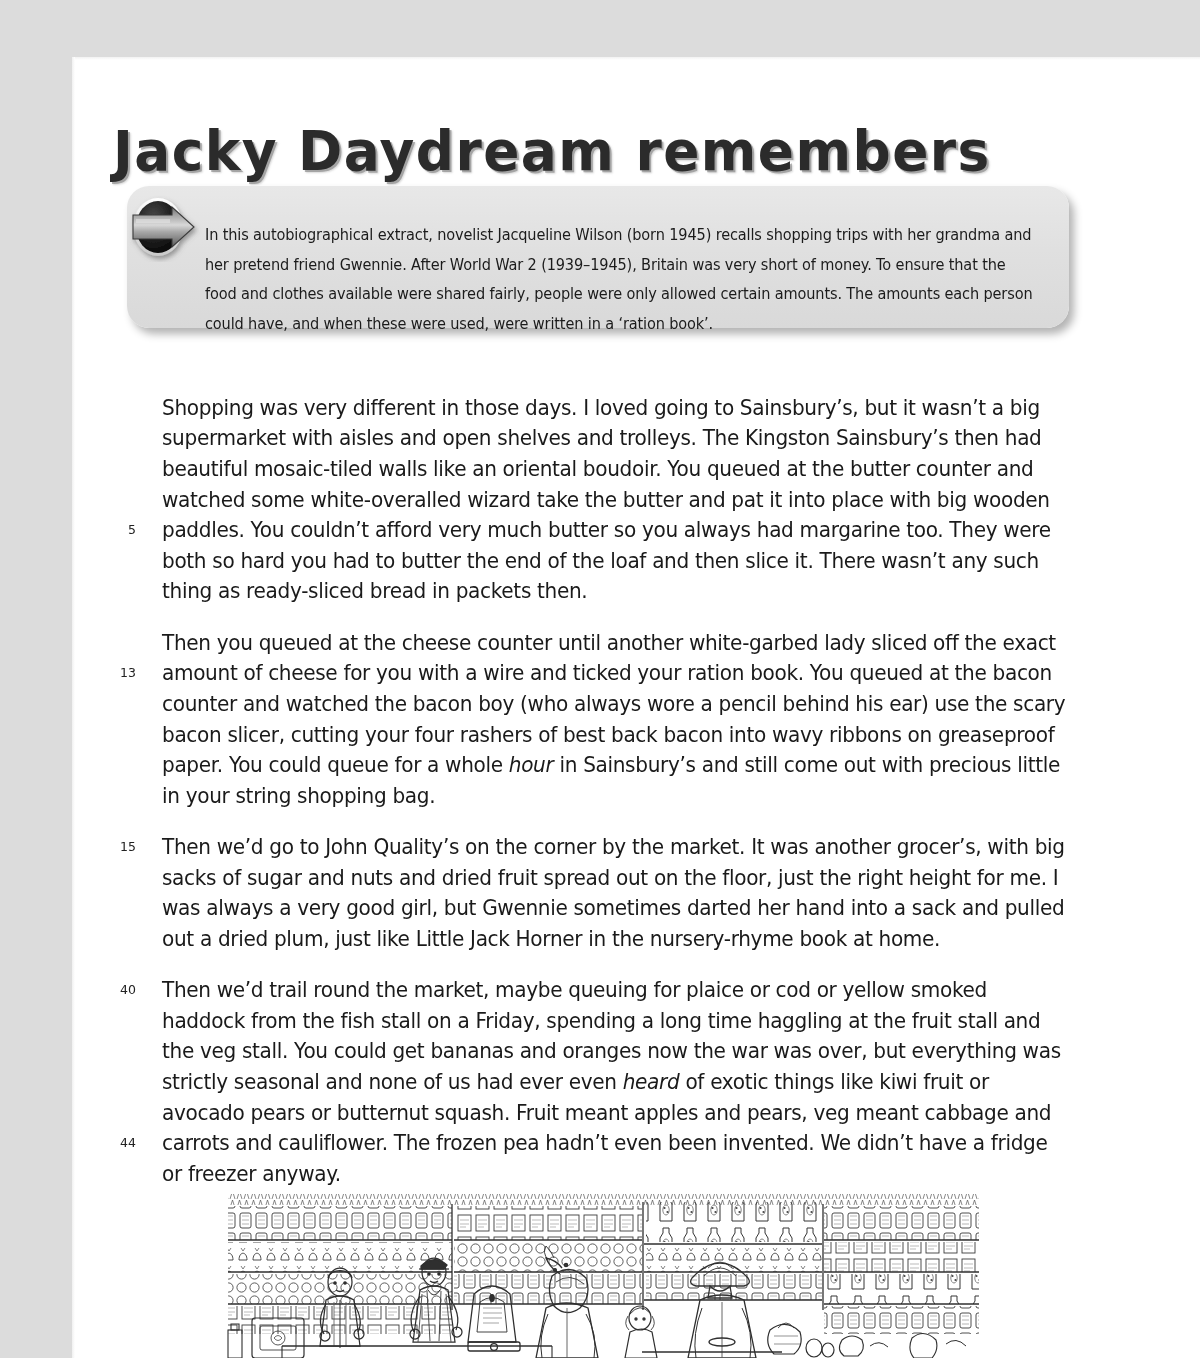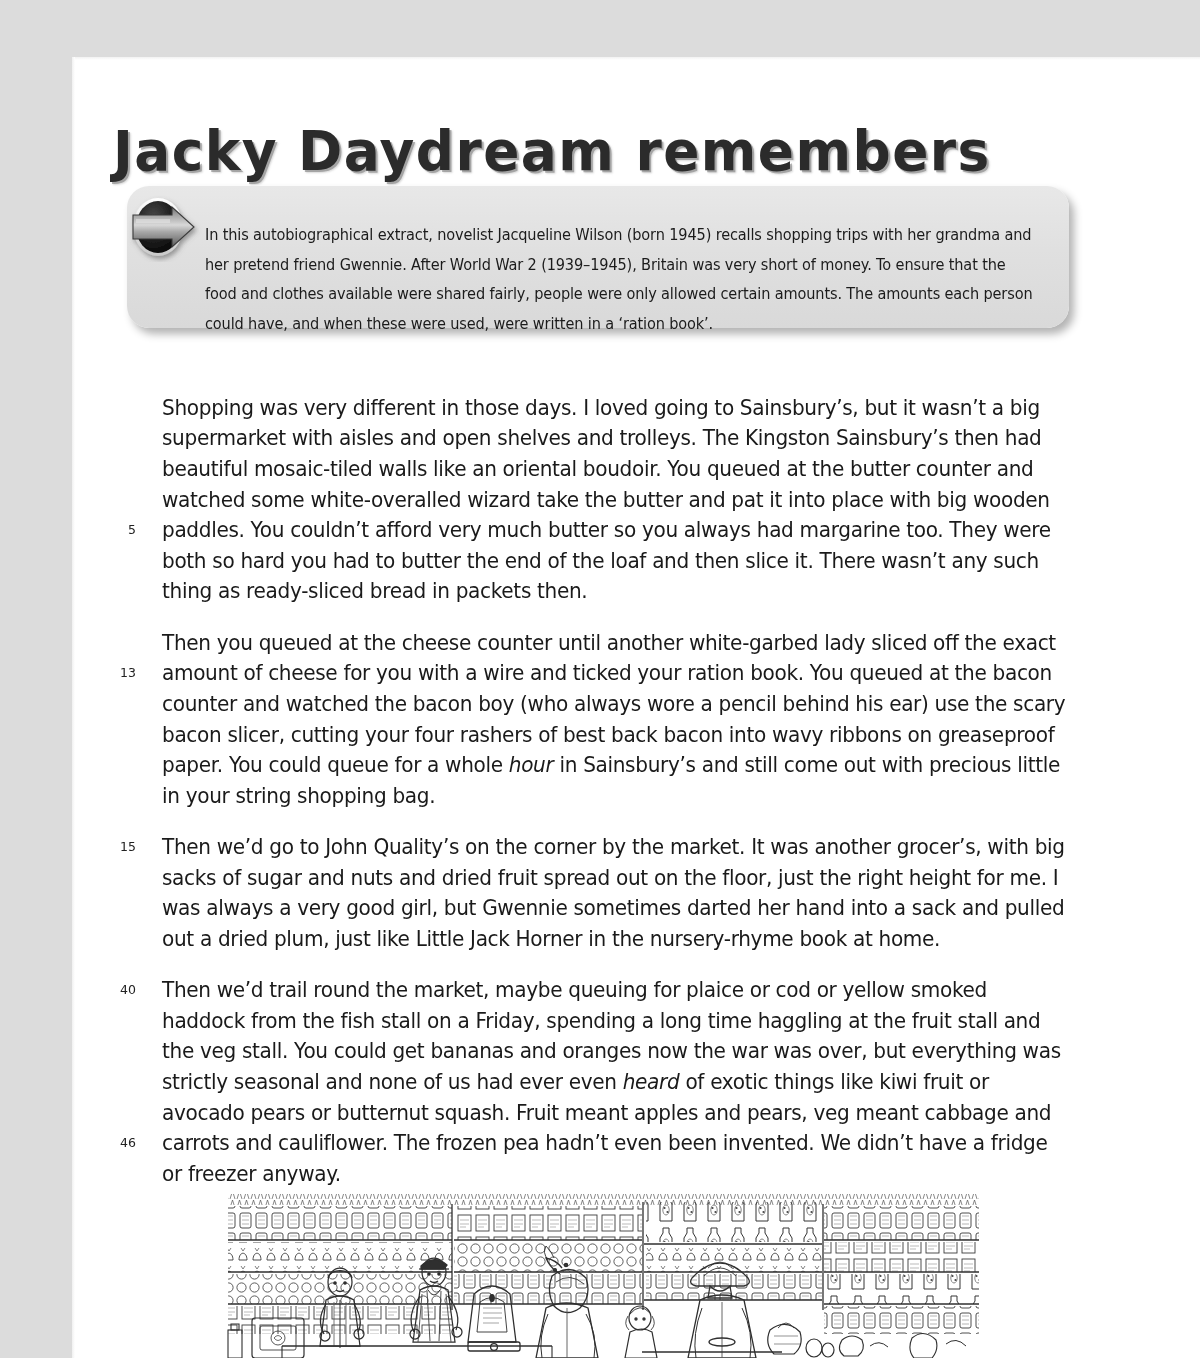--- a/index.html
+++ b/index.html
@@ -214,21 +214,21 @@
     <p class="para-text">Then you queued at the cheese counter until another white-garbed lady sliced off the exact amount of cheese for you with a wire and ticked your ration book. You queued at the bacon counter and watched the bacon boy (who always wore a pencil behind his ear) use the scary bacon slicer, cutting your four rashers of best back bacon into wavy ribbons on greaseproof paper. You could queue for a whole <em>hour</em> in Sainsbury’s and still come out with precious little in your string shopping bag.</p>
   </div>
 
   <div class="para-row">
     <span class="line-no" style="top:0px;">15</span>
     <p class="para-text">Then we’d go to John Quality’s on the corner by the market. It was another grocer’s, with big sacks of sugar and nuts and dried fruit spread out on the floor, just the right height for me. I was always a very good girl, but Gwennie sometimes darted her hand into a sack and pulled out a dried plum, just like Little Jack Horner in the nursery-rhyme book at home.</p>
   </div>
 
   <div class="para-row">
     <span class="line-no" style="top:0px;">40</span>
-    <span class="line-no" style="top:153px;">46</span>
+    <span class="line-no" style="top:153px;">44</span>
     <p class="para-text">Then we’d trail round the market, maybe queuing for plaice or cod or yellow smoked haddock from the fish stall on a Friday, spending a long time haggling at the fruit stall and the veg stall. You could get bananas and oranges now the war was over, but everything was strictly seasonal and none of us had ever even <em>heard</em> of exotic things like kiwi fruit or avocado pears or butternut squash. Fruit meant apples and pears, veg meant cabbage and carrots and cauliflower. The frozen pea hadn’t even been invented. We didn’t have a fridge or freezer anyway.</p>
   </div>
 
 </div>
 
 <div id="illustration">
   <svg width="763" height="168" viewBox="0 0 763 168" xmlns="http://www.w3.org/2000/svg">
     <defs>
       <pattern id="tinJarRow" x="0" y="0" width="16" height="20" patternUnits="userSpaceOnUse">
         <rect x="2" y="3" width="11" height="15" rx="2" fill="none" stroke="#3a3a3a" stroke-width="0.9"></rect>

